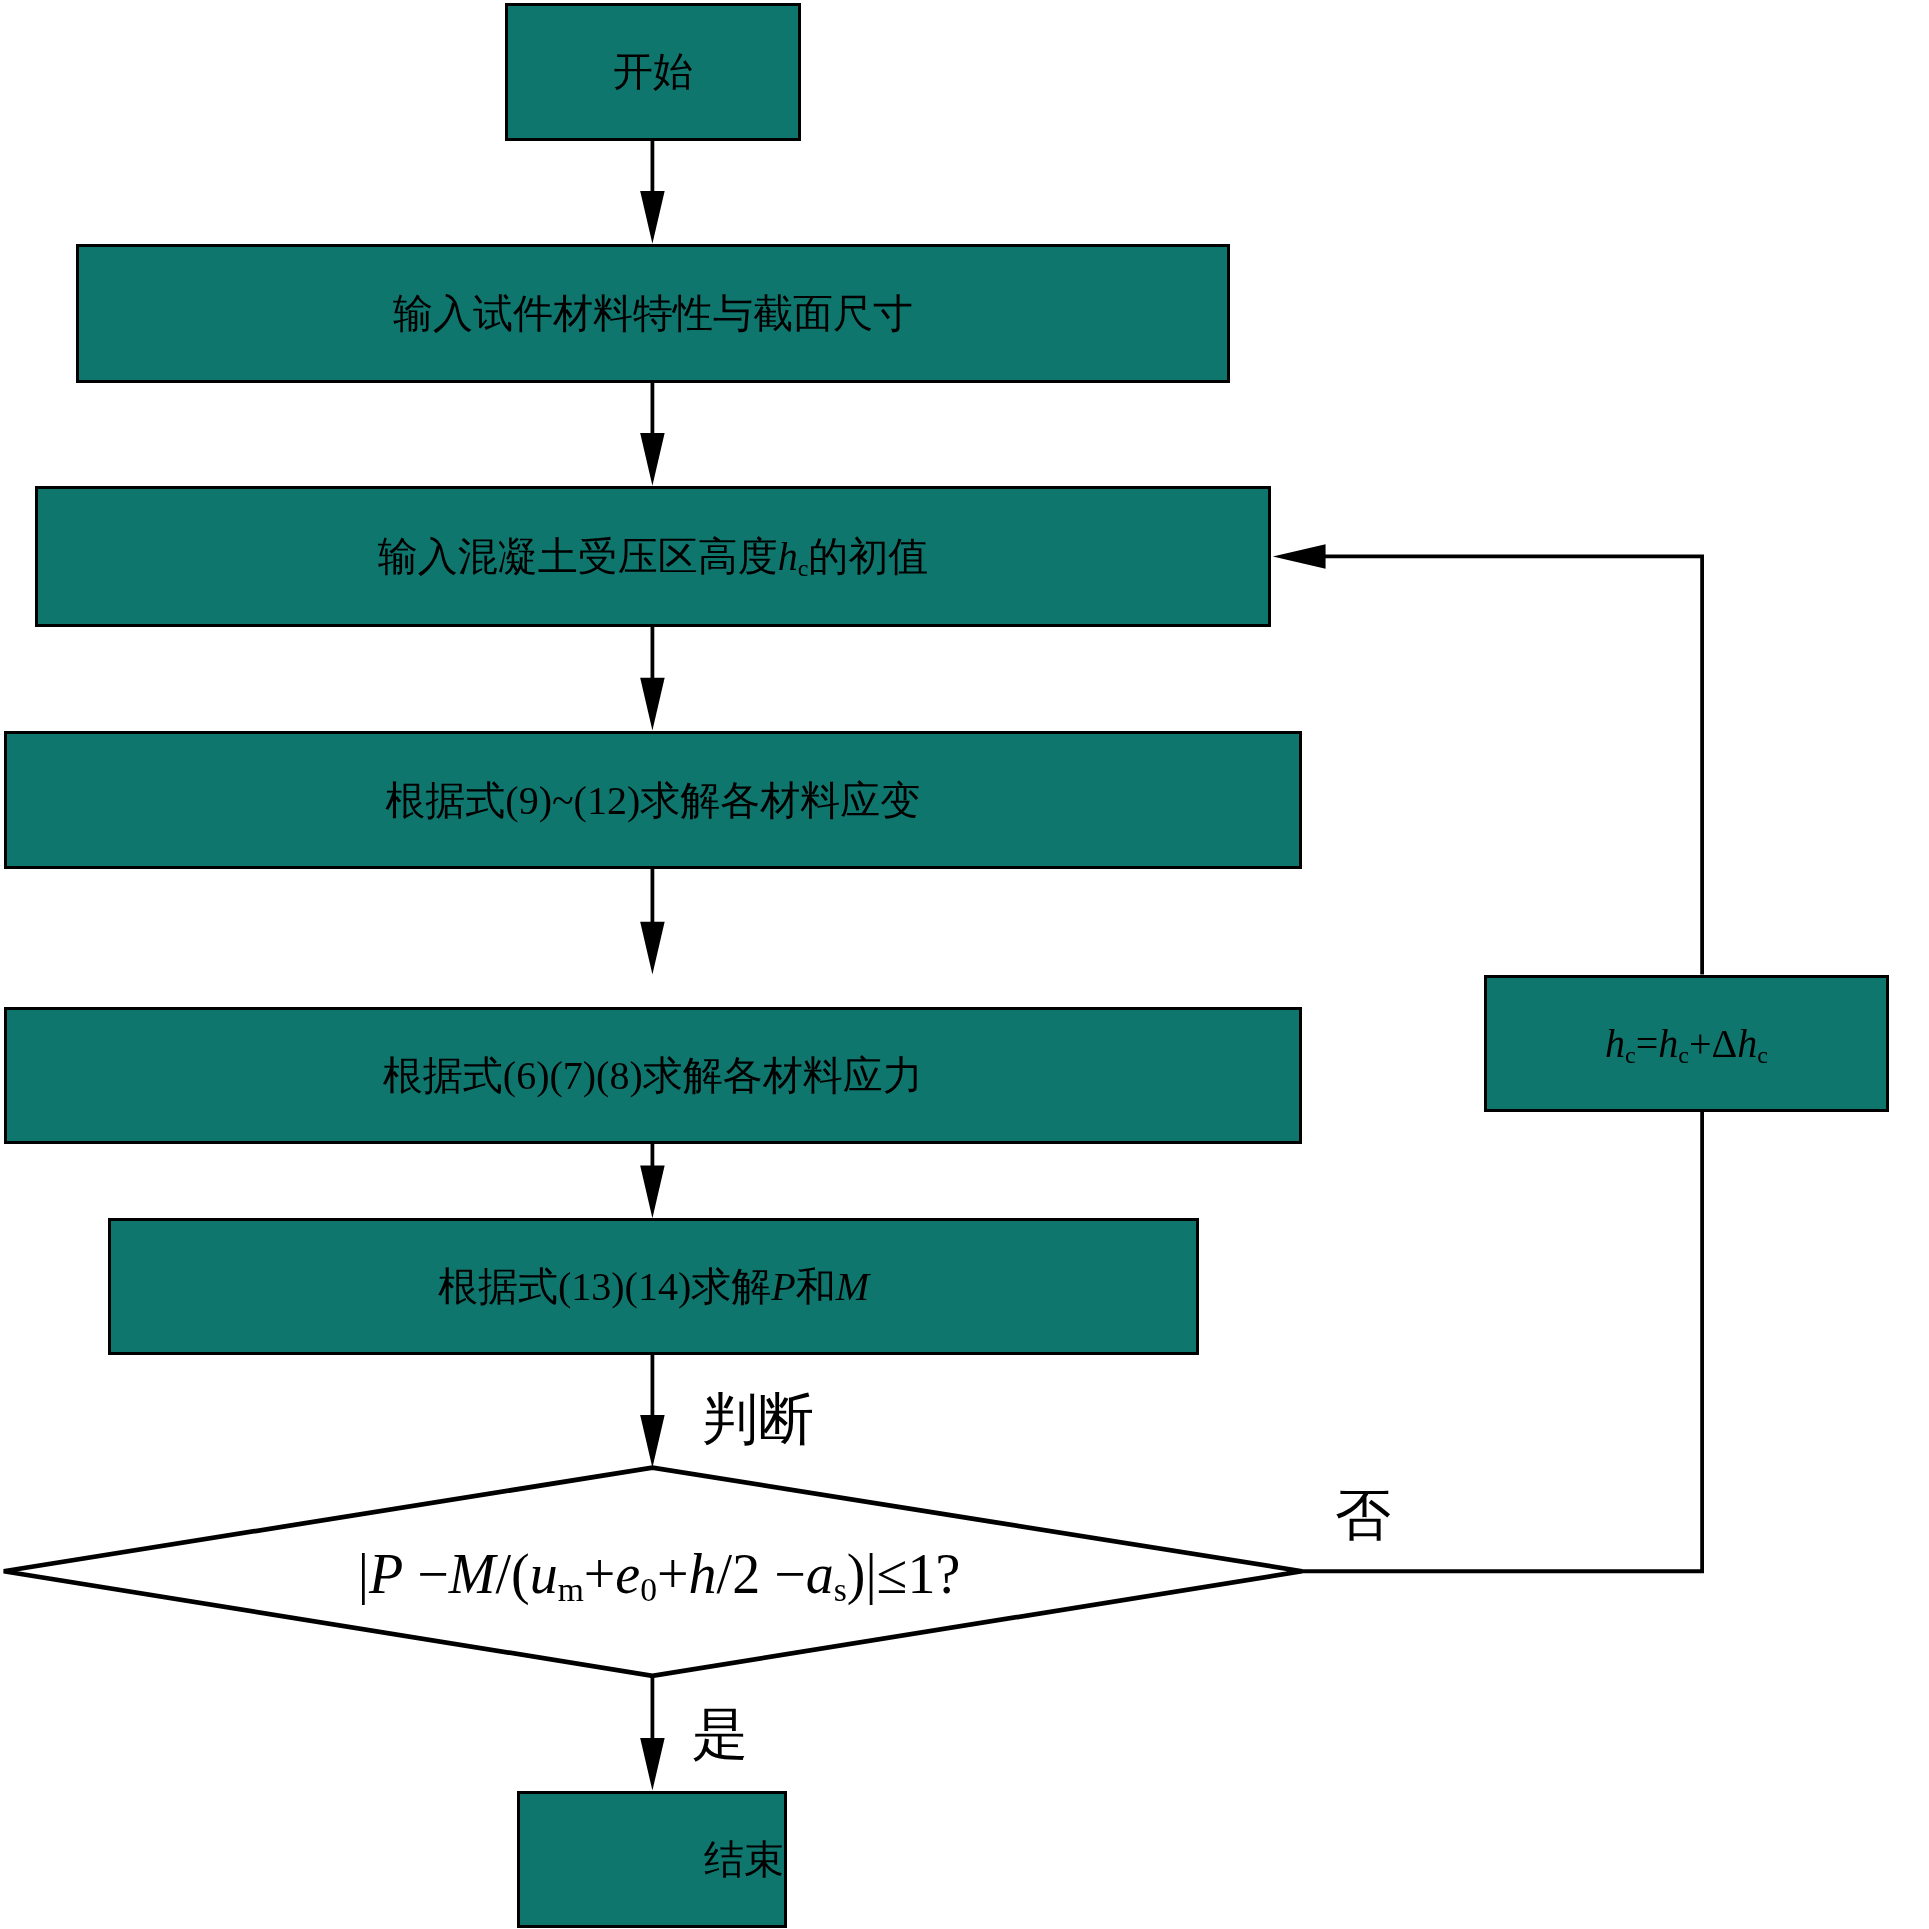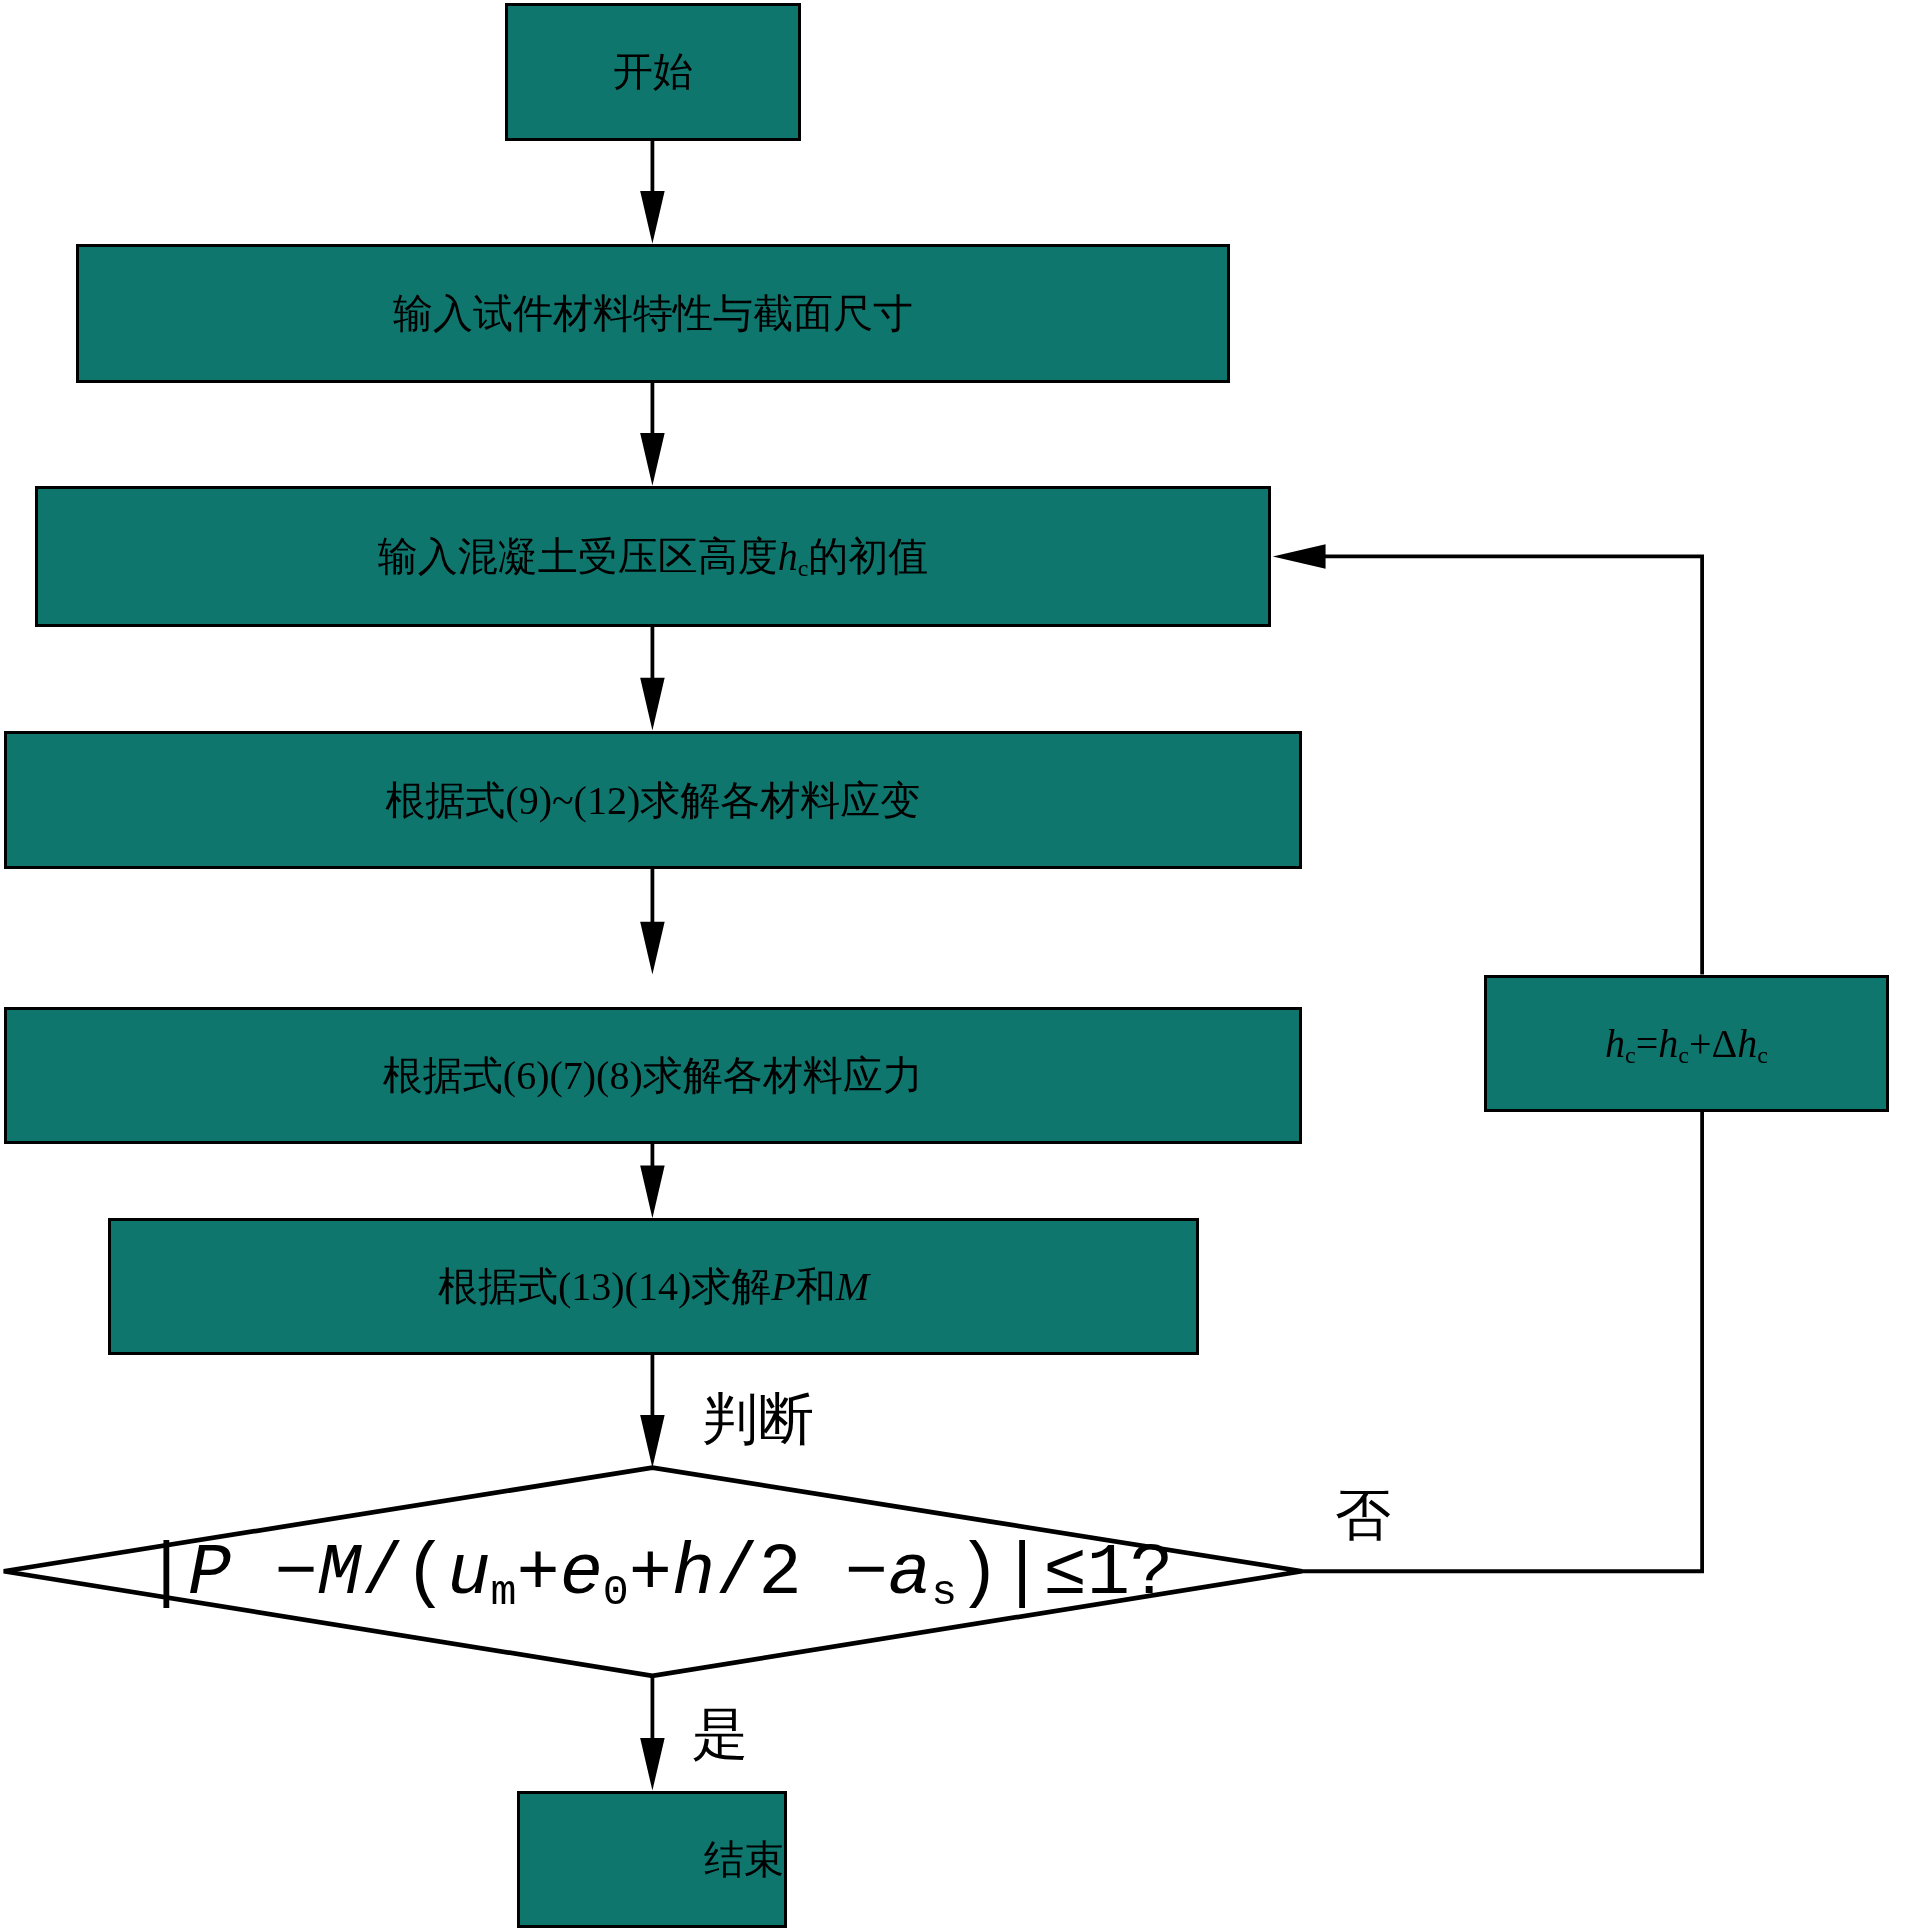--- a/index.html
+++ b/index.html
@@ -3,21 +3,21 @@
 <meta charset="utf-8">
 <style>
   html, body { margin:0; padding:0; background:#ffffff; }
   body { width:1929px; height:1929px; position:relative; overflow:hidden;
          font-family:"Liberation Serif", "DejaVu Serif", serif; color:#000; }
   svg { position:absolute; left:0; top:0; }
   .box { position:absolute; box-sizing:border-box; border:3.8px solid #000; background:#0f766e;
          display:flex; align-items:center; justify-content:center; font-size:40px;
          white-space:nowrap; }
   .lbl { position:absolute; font-size:56px; white-space:nowrap; }
-  .formula { position:absolute; font-size:72px; white-space:nowrap; transform:translate(-50%,-50%);font-family:Liberation Mono, monospace; }
+  .formula { position:absolute; font-size:56px; white-space:nowrap; transform:translate(-50%,-50%); }
   i { font-style:italic; }
   sub { font-size:0.6em; vertical-align:-0.25em; line-height:0; }
 </style>
 </head>
 <body>
 
 <svg width="1929" height="1929" viewBox="0 0 2049 2049">
   <defs>
     <marker id="arr" markerWidth="10" markerHeight="10" refX="9" refY="5" orient="auto" markerUnits="userSpaceOnUse" viewBox="0 0 10 10">
     </marker>

